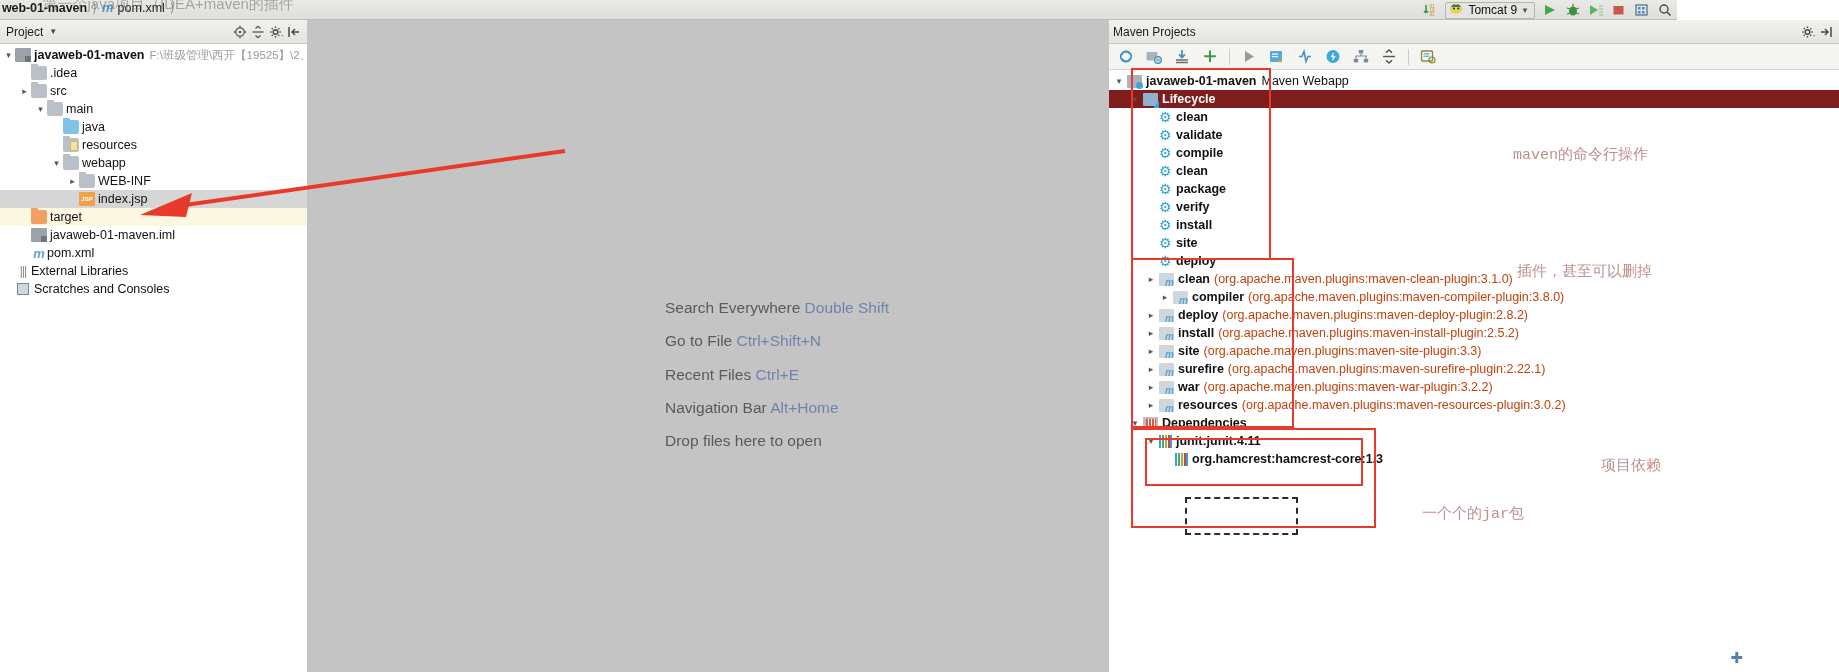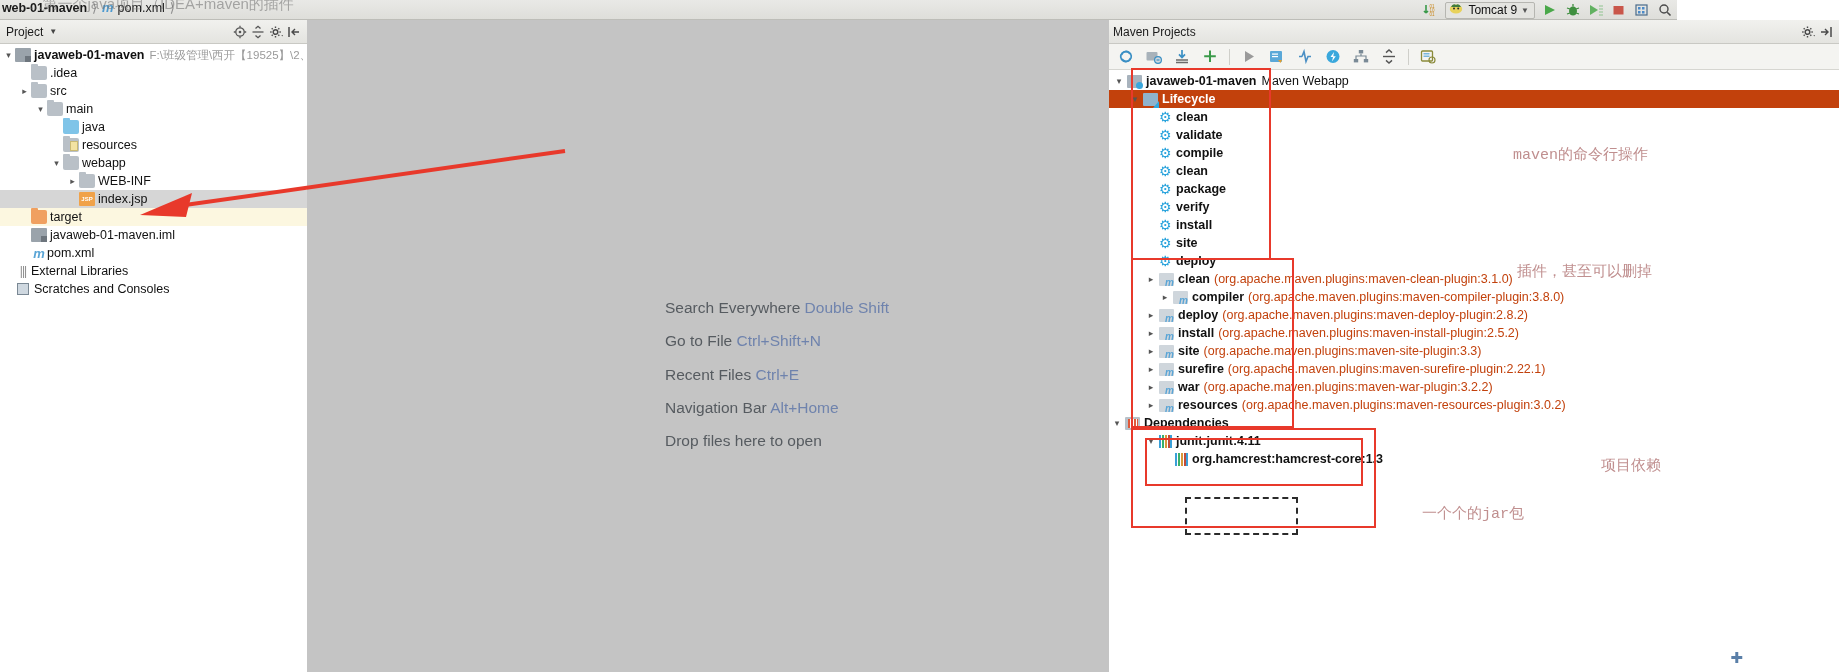--- a/index.html
+++ b/index.html
@@ -89,21 +89,21 @@
   }
   .mvn-toolbar {
     height: 26px; background:#f4f4f1; border-bottom:1px solid #d6d6d1;
     display:flex; align-items:center; gap:2px; padding-left:4px;
   }
   .tb { width:26px;height:22px;display:inline-flex;align-items:center;justify-content:center;}
   .tb-sep { width:1px;height:16px;background:#cfcfca;margin:0 4px;}
 
   .mvn-tree { font-size:12.5px; color:#111; padding-top:2px; }
   .mrow { height:18px; display:flex; align-items:center; white-space:nowrap; }
-  .mrow.sel { background:#c2410c; color:#fff; }
+  .mrow.sel { background:#7f1d1d; color:#fff; }
   .gear { width:13px;height:13px;margin-right:4px;flex:none;position:relative;}
   .gear::before{content:"\2699";color:#29a3dc;font-size:14px;line-height:13px;}
   .pfolder { width:15px;height:13px;margin-right:4px;flex:none;position:relative;background:#a8b3bd;border-radius:1px;}
   .pfolder::after{content:"";position:absolute;right:-1px;bottom:-1px;width:7px;height:7px;border-radius:50%;background:#39a7dd;}
   .lc-folder { width:15px;height:13px;margin-right:4px;flex:none;position:relative;background:#8fb3cc;border-radius:1px;}
   .lc-folder::after{content:"";position:absolute;right:-1px;bottom:-2px;width:0;height:0;border-left:6px solid transparent;border-bottom:7px solid #2fa8e0;}
   .plug-ico { width:15px;height:13px;margin-right:4px;flex:none;position:relative;background:#cfd6dc;border-radius:1px;}
   .plug-ico::after{content:"m";position:absolute;right:0;bottom:-2px;font-style:italic;font-weight:bold;font-size:10px;color:#5aa5d6;line-height:10px;}
   .dep-ico { width:15px;height:13px;margin-right:4px;flex:none;position:relative;background:#b8c1c9;border-radius:1px;}
   .dep-ico::after{content:"";position:absolute;left:3px;top:2px;width:10px;height:9px;background:repeating-linear-gradient(90deg,#e05a3a 0 2px,#fff 2px 3px);}
@@ -511,21 +511,21 @@
           <span class="plug-ico"></span>
           <span class="mvn-name">war</span>
           <span class="coord">(org.apache.maven.plugins:maven-war-plugin:3.2.2)</span>
         </div>
         <div class="mrow" style="padding-left: 34px;">
           <span class="marrow right"></span>
           <span class="plug-ico"></span>
           <span class="mvn-name">resources</span>
           <span class="coord">(org.apache.maven.plugins:maven-resources-plugin:3.0.2)</span>
         </div>
-        <div class="mrow" style="padding-left: 0;">
+        <div class="mrow" style="padding-left: 18px;">
           <span class="marrow down"></span>
           <span class="dep-ico"></span>
           <span class="mvn-name">Dependencies</span>
         </div>
         <div class="mrow" style="padding-left: 34px;">
           <span class="marrow down"></span>
           <span class="jar-ico"></span>
           <span class="mvn-name">junit:junit:4.11</span>
         </div>
         <div class="mrow" style="padding-left: 50px;">

